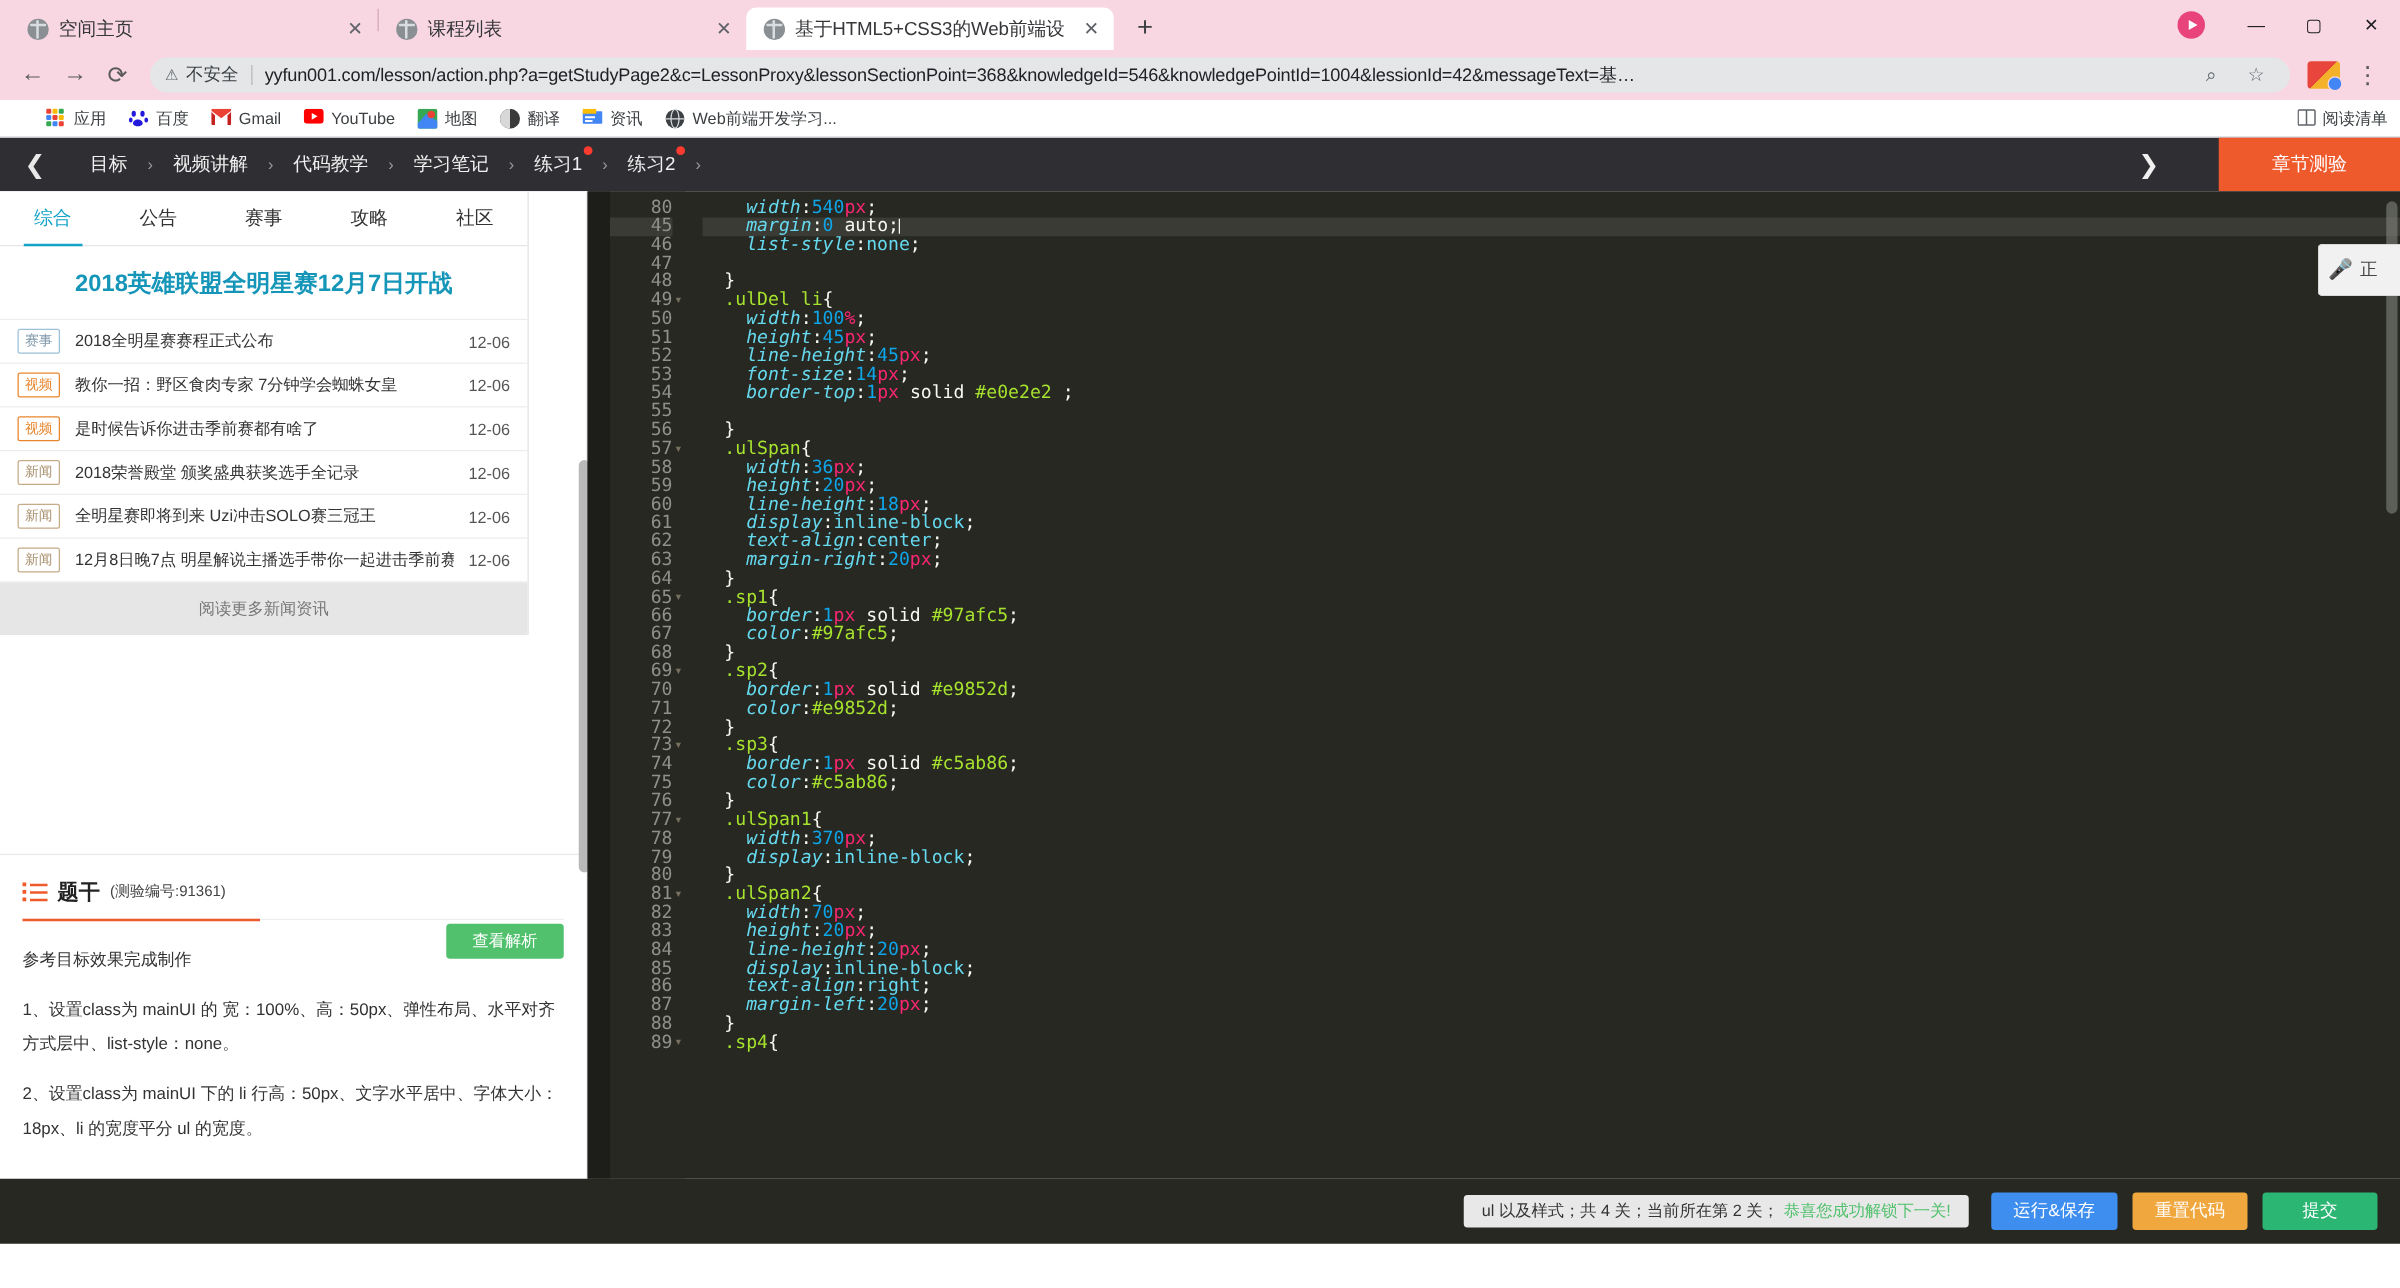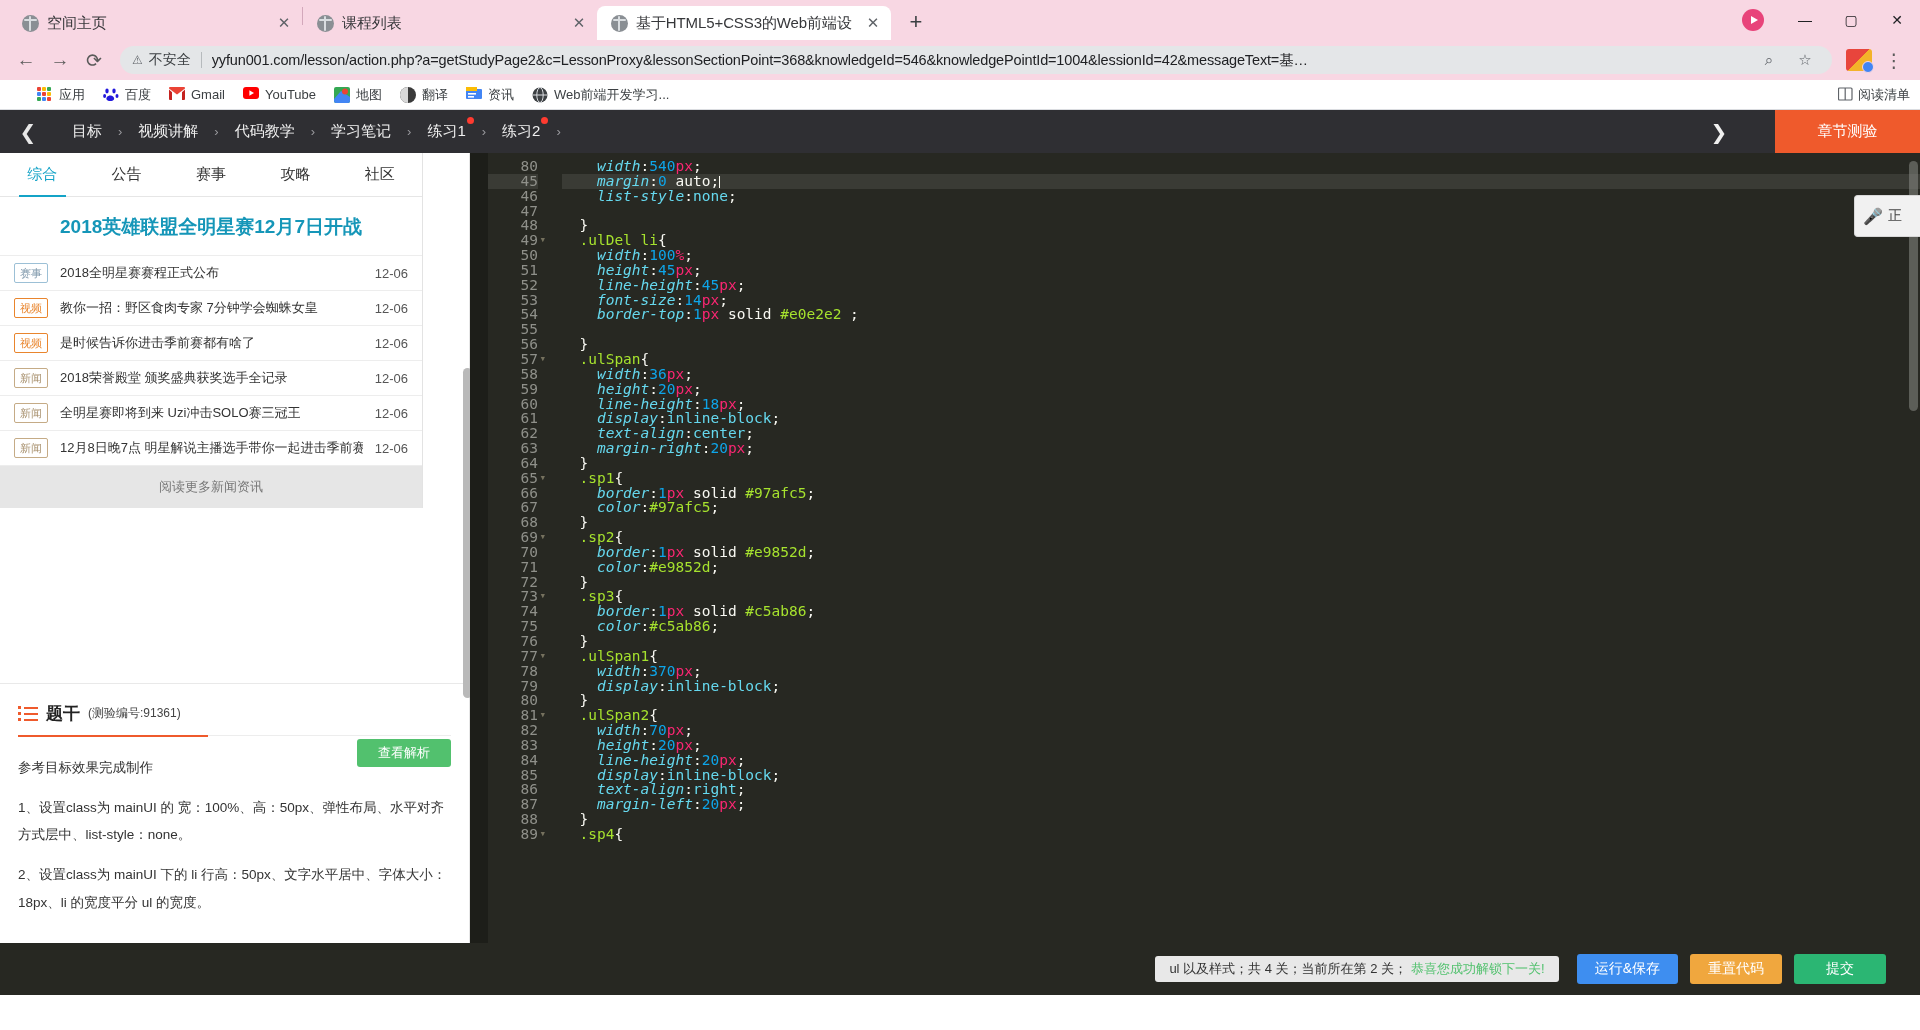--- a/index.html
+++ b/index.html
@@ -252,21 +252,21 @@
     background: #f1f1f1; border: 1px solid #d8d8d8; border-right: none;
     border-radius: 4px 0 0 4px; display: flex; align-items: center;
     gap: 5px; padding-left: 8px;
   }
   .fw-ico { font-size: 16px; color: #d94e3f; }
   .fw-txt { font-size: 14px; color: #444; }
 
   
   .bottombar {
     height: 52px; background: #272822; display: flex; align-items: center;
-    justify-content: flex-end; gap: 12px; padding-right: 34px; position: relative;
+    justify-content: flex-end; gap: 12px; padding-right: 18px; position: relative;
   }
   .status-pill {
     background: #e8e8e8; height: 26px; border-radius: 3px; display: flex;
     align-items: center; padding: 0 14px; font-size: 13px; color: #333;
     margin-right: 6px;
   }
   .status-pill .ok { color: #52c16e; margin-left: 4px;}
   .bbtn {
     height: 30px; min-width: 92px; border-radius: 3px; color: #fff;
     font-size: 14px; display: flex; align-items: center; justify-content: center;

